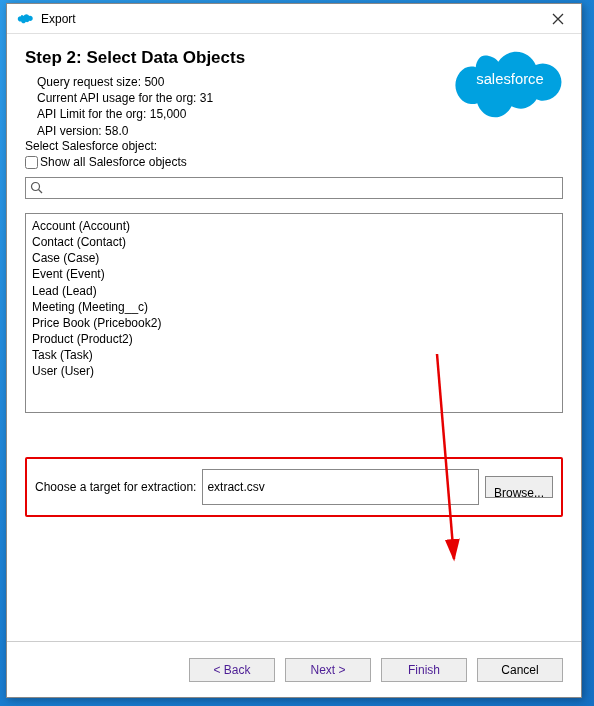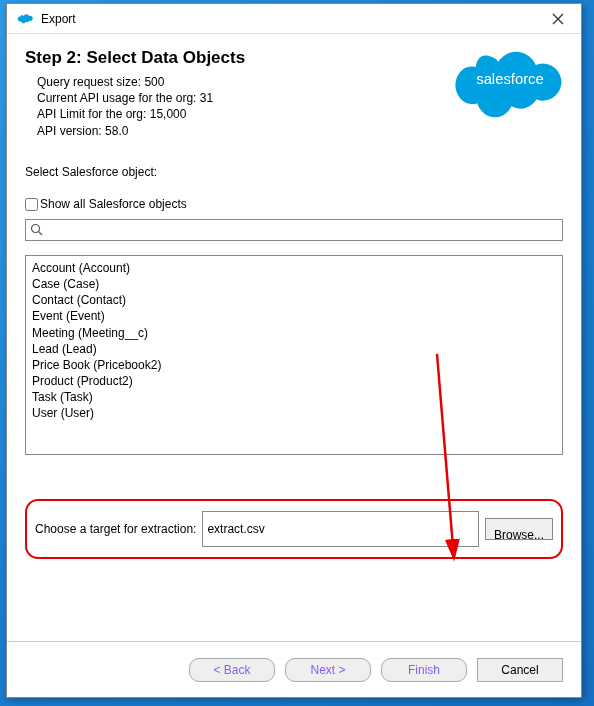--- a/index.html
+++ b/index.html
@@ -53,30 +53,29 @@
     position: relative;
   }
   .step-title {
     font-weight: bold;
     font-size: 17px;
     margin-bottom: 6px;
   }
   .info-lines {
     margin-left: 12px;
     line-height: 1.35;
-    margin-bottom: 26px;
   }
   .sf-logo {
     position: absolute;
     right: 16px;
     top: 6px;
     width: 110px;
     height: 78px;
   }
-  .label { margin-bottom: 18px; }
+  .label { margin-bottom: 2px; }
   .checkbox-row {
     display: flex; align-items: flex-end; gap: 0;
     margin-bottom: 8px;
   }
   .checkbox-row input { margin: 0 2px 0 0; accent-color: #666; }
   .search-box {
     width: 100%;
     height: 22px;
     border: 1px solid #888;
     display: flex;
@@ -99,21 +98,21 @@
     border: 1px solid #888;
     padding: 4px 6px;
     overflow: auto;
     line-height: 1.35;
     margin-bottom: 44px;
     background: #fff;
   }
   .listbox .item { white-space: nowrap; }
   .target-row {
     border: 2px solid #e60000;
-    border-radius: 13px;
+    border-radius: 2px;
     padding: 10px 8px;
     display: flex;
     align-items: center;
     gap: 6px;
   }
   .target-row .tlabel { white-space: nowrap; }
   .target-row input[type=text] {
     flex: 1;
     height: 36px;
     border: 1px solid #888;
@@ -145,22 +144,21 @@
   }
   .button-bar button {
     width: 86px;
     height: 24px;
     border: 1px solid #aaa;
     background: #efefef;
     font: inherit;
     cursor: default;
   }
   .button-bar button[disabled] {
-    color: #8b5cf6;
-    border-radius: 10px;
+    color: #4c1d95;
   }
 </style>
 </head>
 <body>
 <div class="desktop-bg"></div>
 
 <div class="dialog">
   <div class="titlebar">
     <span class="cloud-small">
       <svg viewBox="0 0 24 16">
@@ -200,25 +198,25 @@
         <svg viewBox="0 0 14 14">
             <circle cx="5.5" cy="5.5" r="4" fill="none" stroke="#555" stroke-width="1.2"></circle>
             <line x1="8.5" y1="8.5" x2="12" y2="12" stroke="#555" stroke-width="1.2"></line>
           </svg>
       </span>
       <input type="text" placeholder="" style="">
     </div>
 
     <div class="listbox" id="object-list">
         <div class="item">Account (Account)</div>
+        <div class="item">Contact (Contact)</div>
         <div class="item">Case (Case)</div>
-        <div class="item">Contact (Contact)</div>
         <div class="item">Event (Event)</div>
+        <div class="item">Lead (Lead)</div>
         <div class="item">Meeting (Meeting__c)</div>
-        <div class="item">Lead (Lead)</div>
         <div class="item">Price Book (Pricebook2)</div>
         <div class="item">Product (Product2)</div>
         <div class="item">Task (Task)</div>
         <div class="item">User (User)</div>
       </div>
 
     <div class="target-row">
       <span class="tlabel">Choose a target for extraction:</span>
       <input type="text" value="extract.csv" style="">
       <button class="browse">Browse...</button>

